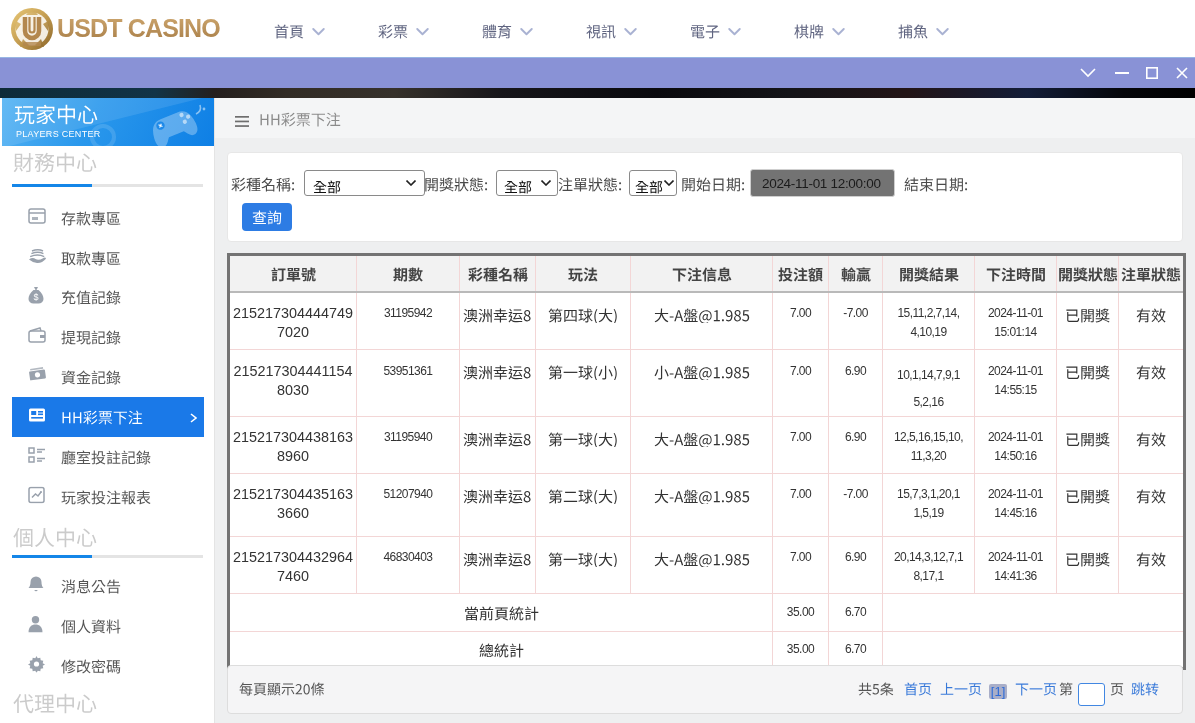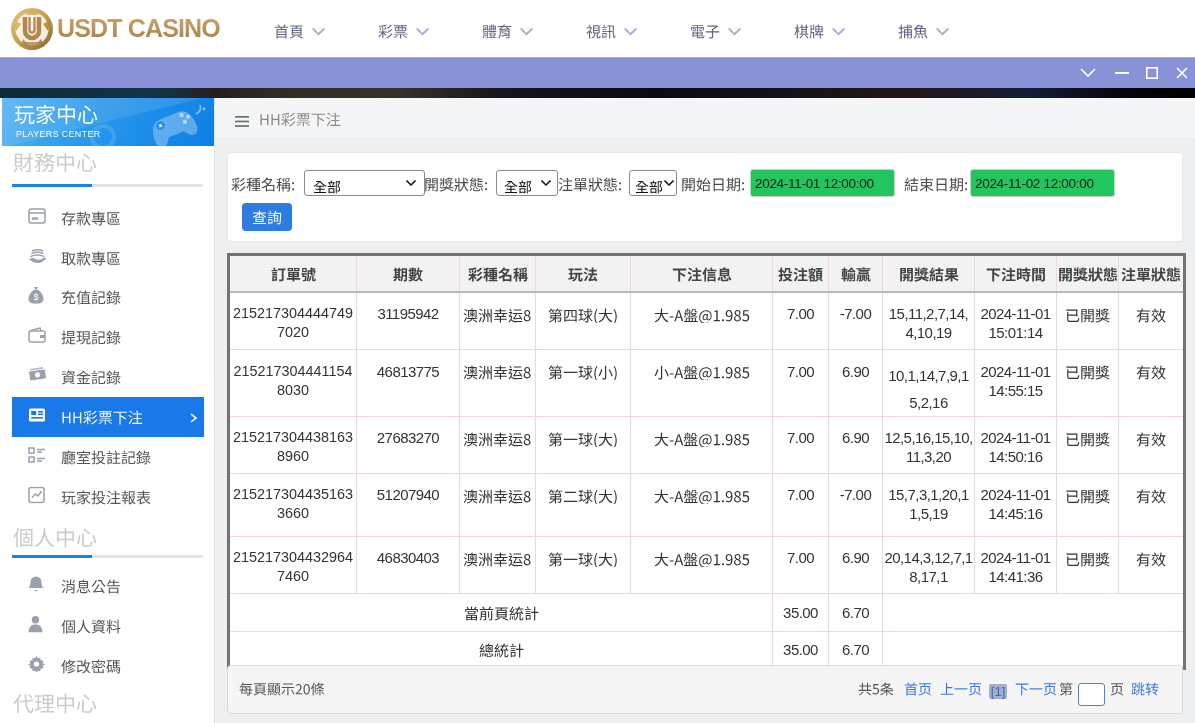--- a/index.html
+++ b/index.html
@@ -20,31 +20,31 @@
 .slbl{position:absolute;left:13px}
 .sline{position:absolute;left:12px;width:191px;height:3px;background:#e4e4e4}
 .sline i{position:absolute;left:0;top:0;width:80px;height:3px;background:#1486e8;display:block}
 .mitem{position:absolute;left:0;width:215px;height:40px}
 .mico{position:absolute;left:28px;top:50%;transform:translateY(-50%)}
 .mtxt{position:absolute;left:61px;top:50%;transform:translateY(-50%)}
 #selrow{position:absolute;left:12px;width:192px;height:40px;background:#1a79e8}
 
 #bcrumb{position:absolute;left:215px;top:98px;width:980px;height:40px;background:#f4f5f6}
 .panel{position:absolute;background:#fff;border:1px solid #e7e7e7;border-radius:4px}
-.inp{border:1px solid #cfcfcf;border-radius:3px;background:#22c55e;height:28px;display:flex;align-items:center;padding-left:4px;font-size:13.5px;letter-spacing:-0.3px;color:#1b1b1b;white-space:nowrap}
+.inp{border:1px solid #cfcfcf;border-radius:3px;background:#737373;height:28px;display:flex;align-items:center;padding-left:11px;font-size:13.5px;letter-spacing:-0.3px;color:#1b1b1b;white-space:nowrap}
 #qbtn{position:absolute;left:14px;top:50px;width:50px;height:28px;background:#2d7ce4;border-radius:4px;display:flex;align-items:center;justify-content:center}
 
 table{border-collapse:collapse;table-layout:fixed;width:956px;background:#fff}
 td,th{border:1px solid #f3d6d6;overflow:hidden;text-align:center;vertical-align:middle;color:#333;font-size:15px}
 thead th{background:#f2f2f2;border-bottom:2px solid #b9b9b9;border-top:1px solid #cfcfcf;height:37px}
 td:first-child,th:first-child{border-left:1px solid #d9d9d9}
 td:last-child,th:last-child{border-right:1px solid #d9d9d9}
 tbody tr:last-child td{border-bottom:1px solid #d9d9d9}
 table{border:3px solid #737373}
-.num{font-size:15px;letter-spacing:-0.55px}
+.num{font-size:12px;letter-spacing:-0.55px}
 .ord{font-size:14.4px;line-height:19px}
 tr.dr td{vertical-align:top;padding-top:11.5px;line-height:19px}
 
 #pgbar{position:absolute;left:227px;top:665px;width:956px;height:49px;background:#f5f5f6;border:1px solid #ddd;border-radius:4px}
 .pg{position:absolute;top:0;height:47px;display:flex;align-items:center}
 #pginp{width:27px;height:23px;border:1px solid #4187e2;border-radius:3px;background:#fff;margin:0 5px;position:relative;top:6px;outline:none}
 #p1{background:#a9aec8;padding:0 2px;border-radius:2px;color:#2d6bd8;font-size:13px;height:15px;line-height:15px;margin:0 8px 0 7px;position:relative;top:3px}
 </style></head><body>
 <svg width="0" height="0" style="position:absolute">
     <path id="g0" d="M243 -312H755V-210H243ZM243 -373V-472H755V-373ZM243 -150H755V-44H243ZM228 -815C259 -782 294 -736 313 -702H54V-632H456C450 -602 442 -568 433 -539H168V80H243V23H755V80H833V-539H512L546 -632H949V-702H696C725 -737 757 -779 785 -820L702 -842C681 -800 643 -742 611 -702H345L389 -725C370 -758 331 -808 294 -844Z"></path>
@@ -570,21 +570,20 @@
           <use href="#g58" x="4000"></use>
         </svg></div>
       <div class="inp abs" style="left:522px;top:16px;width:145px">2024-11-01 12:00:00</div>
       <div class="abs" style="left:676px;top:22px"><svg class="k" style="width:64.2px;height:15px;" viewBox="0 -880 4278 1000" fill="#4a4a4a">
           <use href="#g69" x="0"></use>
           <use href="#g70" x="1000"></use>
           <use href="#g67" x="2000"></use>
           <use href="#g68" x="3000"></use>
           <use href="#g58" x="4000"></use>
         </svg></div>
-      <div class="inp abs" style="left:742px;top:16px;width:145px">2024-11-02 12:00:00</div>
       <div id="qbtn">
         <svg class="k" style="width:30.0px;height:15px;" viewBox="0 -880 2000 1000" fill="#fff">
           <use href="#g71" x="0"></use>
           <use href="#g72" x="1000"></use>
         </svg>
       </div>
     </div>
     <div class="abs" style="left:227px;top:253px">
       <table>
         <colgroup>
@@ -702,21 +701,21 @@
                 <use href="#g61" x="1000"></use>
                 <use href="#g62" x="2000"></use>
               </svg></td>
             <td><svg class="k" style="width:30.0px;height:15px;" viewBox="0 -880 2000 1000" fill="#333">
                 <use href="#g120" x="0"></use>
                 <use href="#g121" x="1000"></use>
               </svg></td>
           </tr>
           <tr class="dr" style="height:57px">
             <td class="ord">215217304441154<br>8030</td>
-            <td class="num">46813775</td>
+            <td class="num">53951361</td>
             <td><svg class="k" style="width:68.3px;height:15px;" viewBox="0 -880 4555 1000" fill="#333">
                 <use href="#g100" x="0"></use>
                 <use href="#g101" x="1000"></use>
                 <use href="#g102" x="2000"></use>
                 <use href="#g103" x="3000"></use>
                 <use href="#g104" x="4000"></use>
               </svg></td>
             <td><svg class="k" style="width:70.1px;height:15px;" viewBox="0 -880 4676 1000" fill="#333">
                 <use href="#g105" x="0"></use>
                 <use href="#g122" x="1000"></use>
@@ -746,21 +745,21 @@
                 <use href="#g61" x="1000"></use>
                 <use href="#g62" x="2000"></use>
               </svg></td>
             <td><svg class="k" style="width:30.0px;height:15px;" viewBox="0 -880 2000 1000" fill="#333">
                 <use href="#g120" x="0"></use>
                 <use href="#g121" x="1000"></use>
               </svg></td>
           </tr>
           <tr class="dr" style="height:57px">
             <td class="ord">215217304438163<br>8960</td>
-            <td class="num">27683270</td>
+            <td class="num">31195940</td>
             <td><svg class="k" style="width:68.3px;height:15px;" viewBox="0 -880 4555 1000" fill="#333">
                 <use href="#g100" x="0"></use>
                 <use href="#g101" x="1000"></use>
                 <use href="#g102" x="2000"></use>
                 <use href="#g103" x="3000"></use>
                 <use href="#g104" x="4000"></use>
               </svg></td>
             <td><svg class="k" style="width:70.1px;height:15px;" viewBox="0 -880 4676 1000" fill="#333">
                 <use href="#g105" x="0"></use>
                 <use href="#g122" x="1000"></use>

